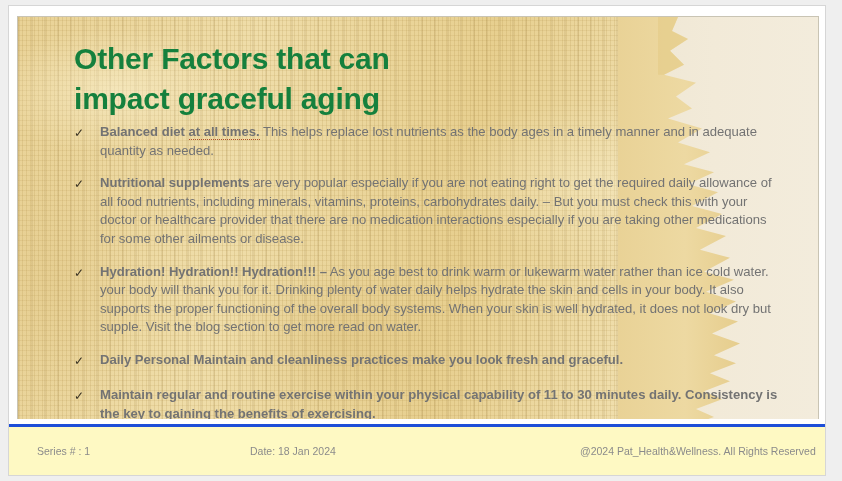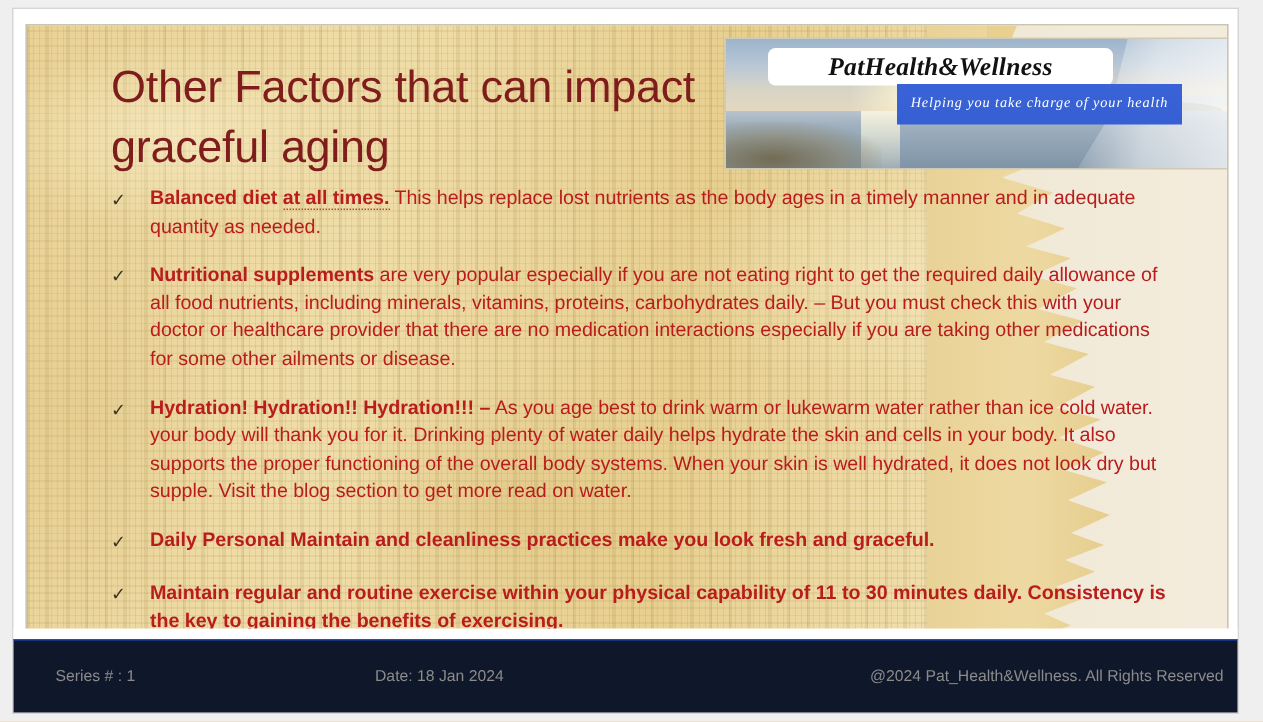--- a/index.html
+++ b/index.html
@@ -117,54 +117,54 @@
     display:flex;align-items:center;justify-content:center;
     text-align:center;line-height:1.06;
     font-family:"Liberation Serif", serif;
     font-style:italic;font-size:9.5px;color:#ffffff;
     letter-spacing:.6px;
   }
 
   
   #slide-title{
     position:absolute;left:56px;top:22px;width:400px;
-    font-size:30px;font-weight:400;line-height:1.33;
-    color:#7f1d1d;letter-spacing:-.2px;
+    font-size:30px;font-weight:700;line-height:1.33;
+    color:#15803d;letter-spacing:-.2px;
   }
   #bullets{
     position:absolute;left:56px;top:106px;width:710px;
   }
   .bullet{
     display:flex;margin-bottom:13px;
   }
   .bullet .check{
     flex:0 0 26px;
     font-size:12px;color:#3b3424;line-height:19px;
     padding-top:1px;
   }
   .bullet .btext{
     flex:1 1 auto;
-    font-size:13.1px;line-height:18.6px;color:#b91c1c;
+    font-size:13.1px;line-height:18.6px;color:#737373;
     letter-spacing:-.02px;
   }
   .bullet .btext b{font-weight:bold;}
   .bullet .btext .dotted{
     border-bottom:1px dotted #b0502a;
   }
   .bullet.all-bold .btext{font-weight:bold;}
   .bullet.b1{margin-bottom:14px;}
   .bullet.b2{margin-bottom:14px;}
   .bullet.b3{margin-bottom:14px;}
   .bullet.b4{margin-bottom:15px;}
 
   
   #footer{
     position:absolute;left:0;right:0;bottom:0;height:48px;
-    border-top:1px solid #1d4ed8;
-    background:#0f172a;
+    border-top:3px solid #1d4ed8;
+    background:#fef9c3;
     text-align:center;
   }
   #footer .row{
     position:absolute;left:0;right:0;top:14px;height:20px;
   }
   #footer .cell{
     position:absolute;top:0;
     font-size:10.5px;color:#8b8b8b;line-height:20px;white-space:nowrap;
   }
   #footer .f-series{left:28px;}
@@ -202,36 +202,20 @@
         L108,220 L82,234 L112,242 L86,256
         L116,264 L88,276 L118,286 L92,298
         L120,306 L94,318 L122,328 L96,340
         L118,348 L92,358 L112,366 L86,376
         L104,384 L78,394 L96,402 L70,411
         L0,411 Z"></path>
       <path fill="#e3c87f" opacity=".45" d="
         M60,0 L54,14 L70,22 L52,34 L66,48 L46,58 L40,58 L40,0 Z"></path>
     </svg>
 
-    <div id="banner">
-      <div class="sky"></div>
-      <div class="sunglow"></div>
-      <div class="farshore"></div>
-      <div class="headland"></div>
-      <div class="water"></div>
-      <div class="sunpath"></div>
-      <div class="bush"></div>
-      <div class="pale-wedge"></div>
-
-      <div class="title-plate"></div>
-      <div class="brand">PatHealth&amp;Wellness</div>
-
-      <div class="tagline-plate"></div>
-      <div class="tagline">Helping you take charge of your health</div>
-    </div>
 
     <div id="slide-title">Other Factors that can impact graceful aging</div>
 
     <div id="bullets">
 
       <div class="bullet b1">
         <div class="check">✓</div>
         <div class="btext">
           <b><span>Balanced diet </span><span class="dotted">at all times.</span></b><span> This helps replace lost nutrients as the body ages in a timely manner and in adequate quantity as needed.</span>
         </div>

